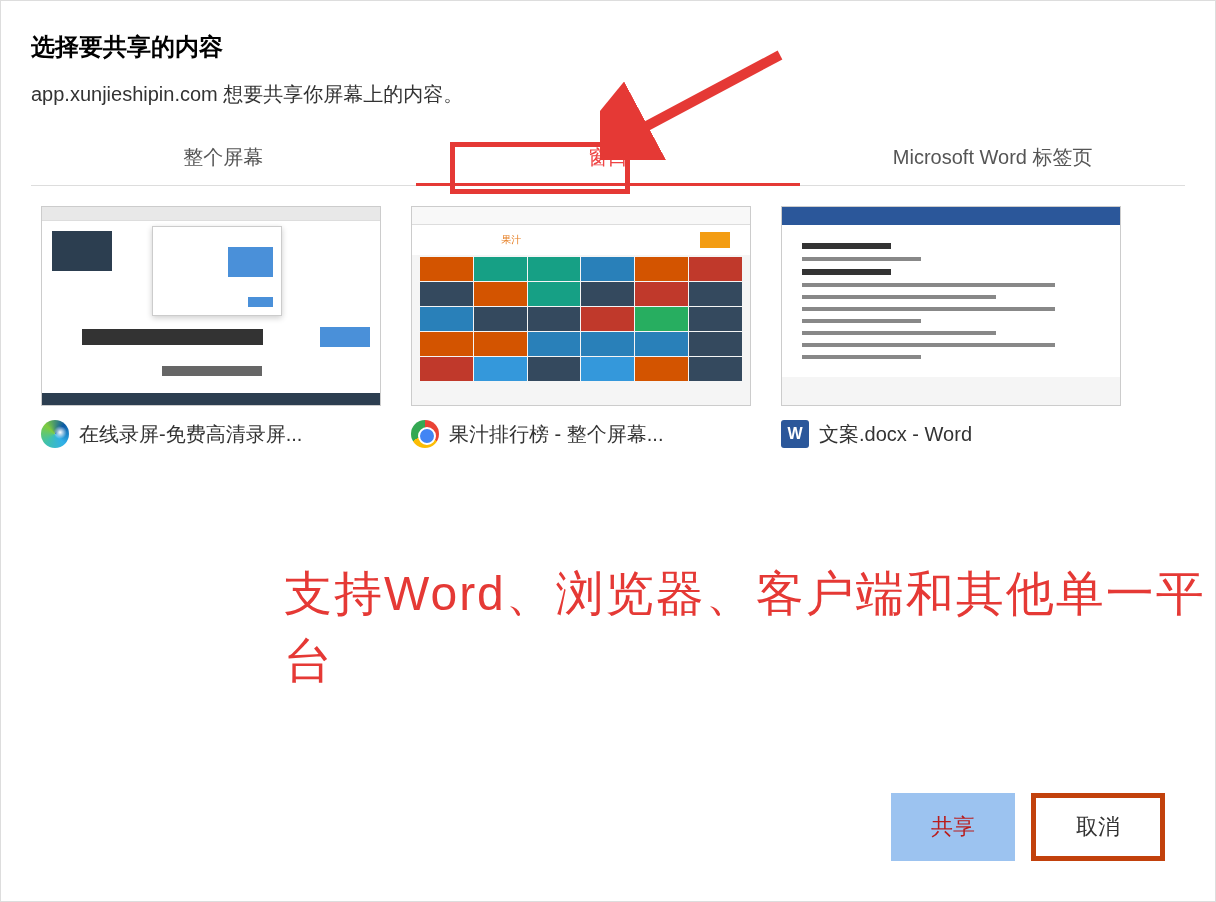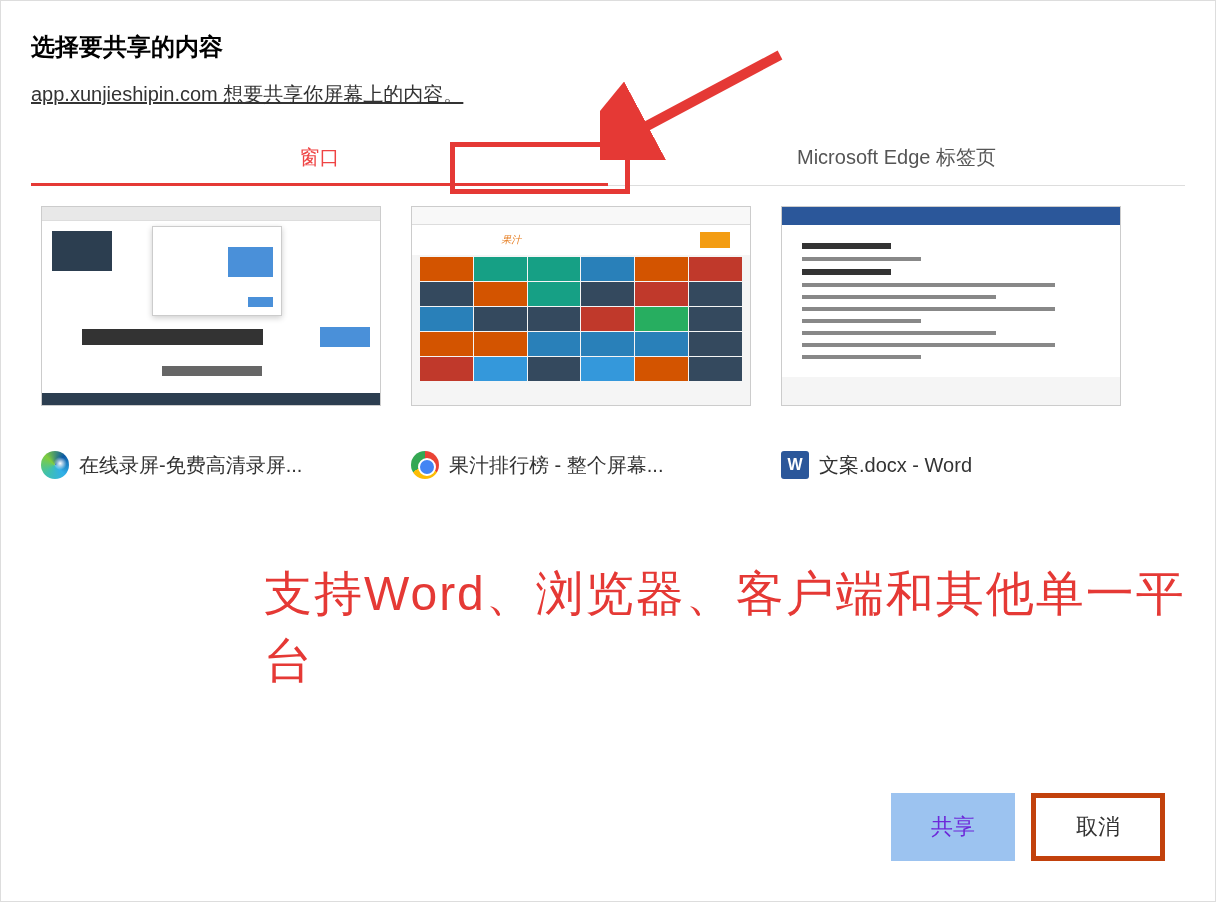--- a/index.html
+++ b/index.html
@@ -26,21 +26,20 @@
     .dialog-title {
       font-size: 24px;
       font-weight: bold;
       color: #000;
       margin-bottom: 18px;
     }
     .dialog-subtitle {
       font-size: 20px;
       color: #333;
       margin-bottom: 22px;
-      text-decoration: underline;
     }
     .tabs {
       display: flex;
       border-bottom: 1px solid #ddd;
     }
     .tab {
       flex: 1;
       text-align: center;
       padding: 14px 0;
       font-size: 20px;
@@ -90,21 +89,21 @@
       height: 200px;
       border: 1px solid #ccc;
       background: #f5f5f5;
       position: relative;
       overflow: hidden;
     }
     .window-label {
       display: flex;
       align-items: center;
       gap: 10px;
-      margin-top: 45px;
+      margin-top: 14px;
       font-size: 20px;
       color: #333;
     }
     .app-icon {
       width: 28px;
       height: 28px;
       flex-shrink: 0;
     }
     .label-text {
       white-space: nowrap;
@@ -241,21 +240,21 @@
       background: #888;
       margin: 8px 0;
     }
     .thumb3-line.short { width: 40%; }
     .thumb3-line.med { width: 65%; }
     .thumb3-line.long { width: 85%; }
     .thumb3-line.heavy { height: 6px; background: #333; width: 30%; }
     
     .annotation-text {
       position: absolute;
-      left: 264px;
+      left: 284px;
       top: 560px;
       font-size: 48px;
       color: #e53935;
       line-height: 1.4;
       letter-spacing: 2px;
       pointer-events: none;
     }
     
     .footer {
       display: flex;
@@ -264,21 +263,21 @@
       padding: 10px 20px 20px 0;
     }
     .btn {
       padding: 14px 40px;
       font-size: 22px;
       border: none;
       cursor: pointer;
     }
     .btn-primary {
       background: #9cc3f0;
-      color: #6d28d9;
+      color: #b91c1c;
     }
     .btn-secondary {
       background: #fff;
       color: #333;
       border: 5px solid #c2410c;
     }
     
     .edge-icon {
       width: 28px;
       height: 28px;
@@ -330,22 +329,23 @@
     }
   </style>
 </head>
 <body>
 
 <div class="dialog">
   <div class="dialog-title">选择要共享的内容</div>
   <div class="dialog-subtitle">app.xunjieshipin.com 想要共享你屏幕上的内容。</div>
 
   <div class="tabs">
+    <div class="tab">整个屏幕</div>
     <div class="tab active">窗口</div>
-    <div class="tab">Microsoft Edge 标签页</div>
+    <div class="tab">Microsoft Word 标签页</div>
   </div>
 
   <div class="content-area">
 
     <div class="window-item">
       <div class="thumbnail">
         <div class="thumb1-top"></div>
         <div class="thumb1-body">
           <div class="thumb1-dark"></div>
           <div class="thumb1-modal">
@@ -360,21 +360,21 @@
       <div class="window-label">
         <div class="app-icon edge-icon"></div>
         <span class="label-text">在线录屏-免费高清录屏...</span>
       </div>
     </div>
 
     <div class="window-item">
       <div class="thumbnail">
         <div class="thumb2-top"></div>
         <div class="thumb2-header">
-          <span style="margin:0 auto;font-style:italic;">果汁</span>
+          <span style="margin:0 auto;">果汁</span>
           <div class="thumb2-search"></div>
         </div>
         <div class="thumb2-grid">
           <div class="thumb2-cell c-orange"></div>
             <div class="thumb2-cell c-teal"></div>
             <div class="thumb2-cell c-teal"></div>
             <div class="thumb2-cell c-blue"></div>
             <div class="thumb2-cell c-orange"></div>
             <div class="thumb2-cell c-red"></div>
           <div class="thumb2-cell c-dark"></div>

